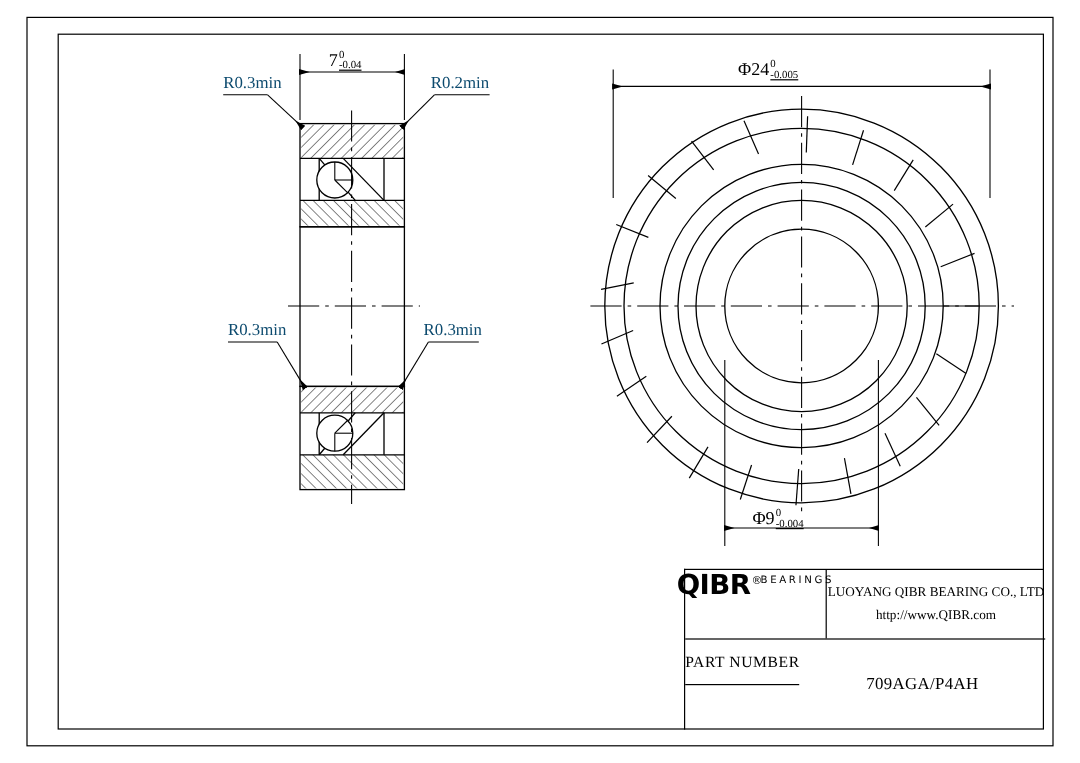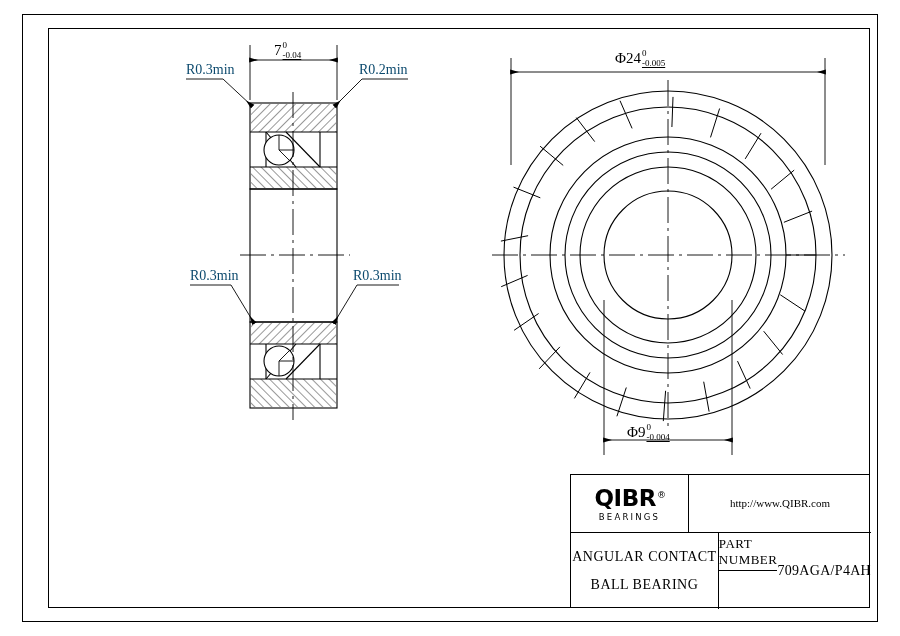--- a/index.html
+++ b/index.html
@@ -81,22 +81,22 @@
     align-items: center;
     box-sizing: border-box;
     border-bottom: 1px solid #000;
   }
   .tb-logo {
     width: 118px;
     box-sizing: border-box;
     border-right: 1px solid #000;
     height: 100%;
     display: flex;
-    flex-direction: column;
-    align-items: center;
+    flex-direction: row;
+    align-items: flex-start;
     justify-content: center;
     padding-top: 2px;
   }
   .logo-main {
     font-family: "DejaVu Sans", sans-serif;
     font-weight: bold;
     font-size: 23px;
     letter-spacing: -0.5px;
     line-height: 1;
     position: relative;
@@ -343,28 +343,25 @@
     <span>Φ9</span><span class="tolbox"><span class="tol-hi">0</span><span class="tol-lo">-0.004</span></span>
   </div>
 
   <div class="title-block">
     <div class="tb-top">
       <div class="tb-logo">
         <div class="logo-main"><span>QIBR</span><span class="logo-reg">®</span></div>
         <div class="logo-sub">BEARINGS</div>
       </div>
       <div class="tb-company">
+        <div>LUOYANG QIBR BEARING CO., LTD</div>
         <div>http://www.QIBR.com</div>
       </div>
     </div>
     <div class="tb-bottom">
-      <div class="tb-type">
-        <div>ANGULAR CONTACT</div>
-        <div>BALL BEARING</div>
-      </div>
       <div class="tb-part">
         <div class="tb-part-hd">PART  NUMBER</div>
         <div class="tb-part-val">709AGA/P4AH</div>
       </div>
     </div>
   </div>
 
 </div>
 
 </body></html>

